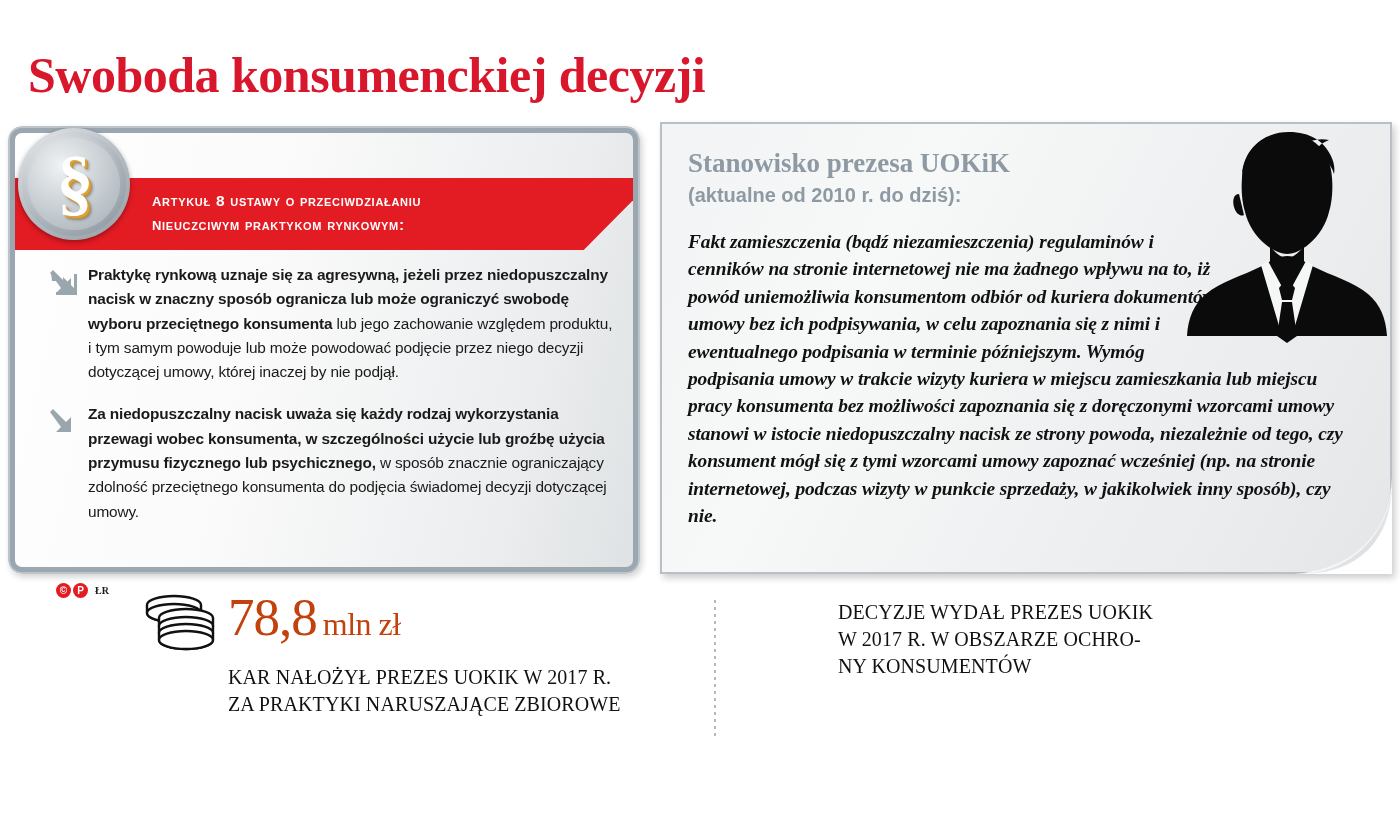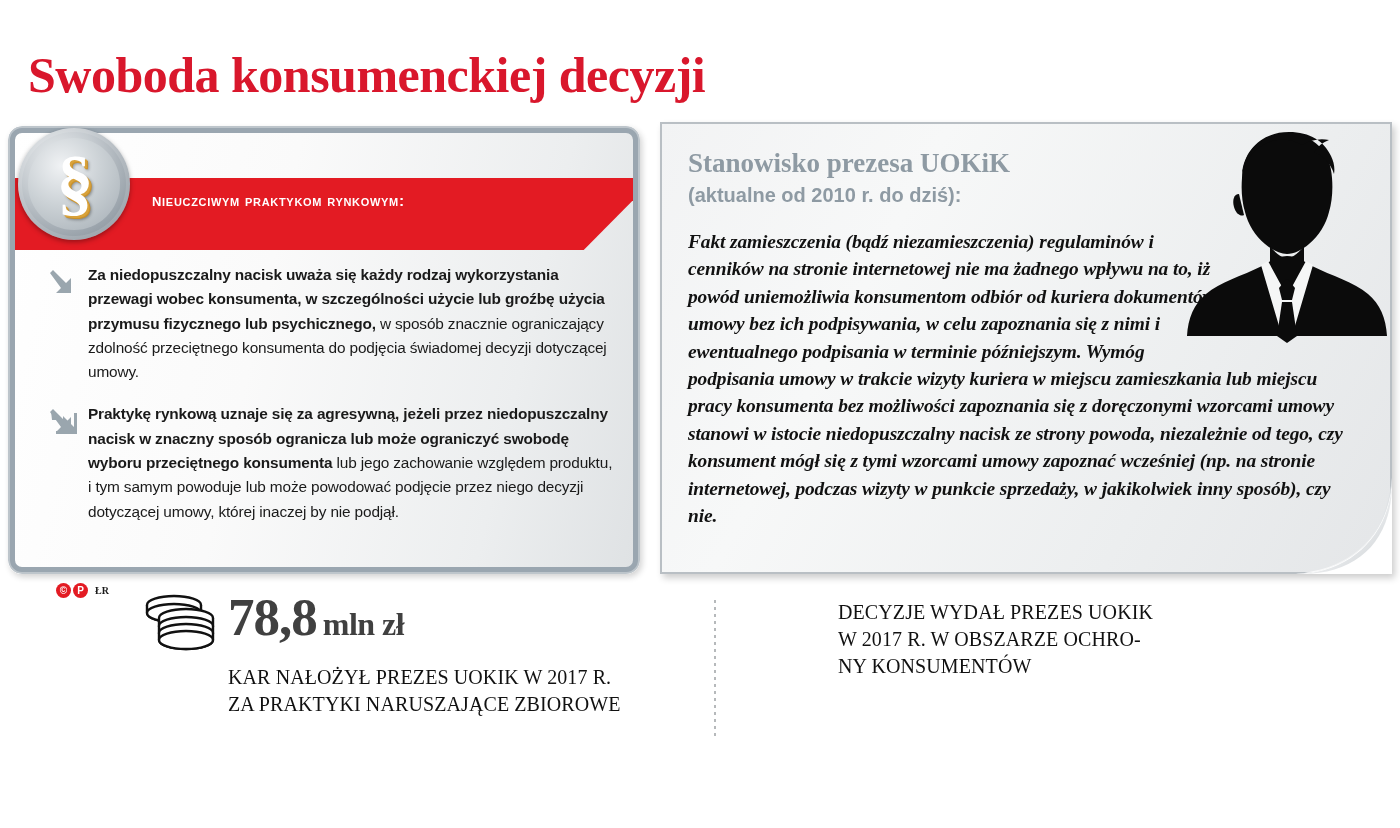--- a/index.html
+++ b/index.html
@@ -204,22 +204,22 @@
     font-family:Liberation Serif, serif;
   }
 
   .coins{position:absolute;left:140px;top:592px;width:80px;height:62px;}
 
   .stat-left{position:absolute;left:228px;top:588px;width:420px;}
   .stat-right{position:absolute;left:838px;top:588px;width:400px;}
 
   .stat-num{
     font-family:"Liberation Serif", serif;
-    font-weight:bold;
-    color:#404040;
+    font-weight:normal;
+    color:#c2410c;
     font-size:53px;line-height:58px;
     white-space:nowrap;
     letter-spacing:-1px;
   }
   .stat-num .unit{font-size:32px;letter-spacing:-0.5px;margin-left:6px;}
   .stat-desc{
     margin-top:11px;
     font-family:Liberation Serif, serif;
     font-size:20px;
     line-height:27px;
@@ -242,47 +242,48 @@
 
 <div class="page">
 
   <div class="title">Swoboda konsumenckiej decyzji</div>
 
   <div class="left-panel">
     <div class="lp-inner">
 
       <div class="red-banner"></div>
       <div class="banner-text">
+        <span class="ln">Artykuł 8 ustawy o przeciwdziałaniu</span>
         <span class="ln">nieuczciwym praktykom rynkowym:</span>
       </div>
 
       <div class="bullets">
-
-        <div class="bullet">
-          <span class="arrow-icon">
-            <svg viewBox="0 0 28 28" width="28" height="28">
-              <g fill="#9aa6ae">
-                <polygon points="1,4 4,1 17,14 22,9 22,24 7,24 12,19"></polygon>
-              </g>
-            </svg>
-          </span>
-          <div class="btext"><b>Za niedopuszczalny nacisk uważa się każdy rodzaj wykorzystania przewagi wobec konsumenta, w szczególności użycie lub groźbę użycia przymusu fizycznego lub psychicznego,</b><span> w sposób znacznie ograniczający zdolność przeciętnego konsumenta do podjęcia świadomej decyzji dotyczącej umowy.</span></div>
-        </div>
 
         <div class="bullet">
           <span class="arrow-icon">
             <svg viewBox="0 0 28 28" width="28" height="28">
               <path d="M2 3 L14 15 L14 8 L25 19 L25 5 L28 5 L28 26 L7 26 L7 23 L21 23 L10 12 L3 12 Z" fill="#9aa6ae" transform="rotate(0)"></path>
               <path d="M1.5 2.5 L12 13 L7.5 13 L7.5 16 L13.5 22 L13.5 17.5 L24 28" fill="none" stroke="none"></path>
               <g fill="#9aa6ae">
                 <polygon points="1,4 4,1 17,14 22,9 22,24 7,24 12,19"></polygon>
               </g>
             </svg>
           </span>
           <div class="btext"><b>Praktykę rynkową uznaje się za agresywną, jeżeli przez niedopuszczalny nacisk w znaczny sposób ogranicza lub może ograniczyć swobodę wyboru przeciętnego konsumenta</b><span> lub jego zachowanie względem produktu, i tym samym powoduje lub może powodować podjęcie przez niego decyzji dotyczącej umowy, której inaczej by nie podjął.</span></div>
+        </div>
+
+        <div class="bullet">
+          <span class="arrow-icon">
+            <svg viewBox="0 0 28 28" width="28" height="28">
+              <g fill="#9aa6ae">
+                <polygon points="1,4 4,1 17,14 22,9 22,24 7,24 12,19"></polygon>
+              </g>
+            </svg>
+          </span>
+          <div class="btext"><b>Za niedopuszczalny nacisk uważa się każdy rodzaj wykorzystania przewagi wobec konsumenta, w szczególności użycie lub groźbę użycia przymusu fizycznego lub psychicznego,</b><span> w sposób znacznie ograniczający zdolność przeciętnego konsumenta do podjęcia świadomej decyzji dotyczącej umowy.</span></div>
         </div>
 
       </div>
     </div>
     <div class="lp-frame"></div>
   </div>
 
   <div class="medallion" style="left:18px;top:128px;">
     <div class="medallion-inner">
       <span class="para">§</span>

